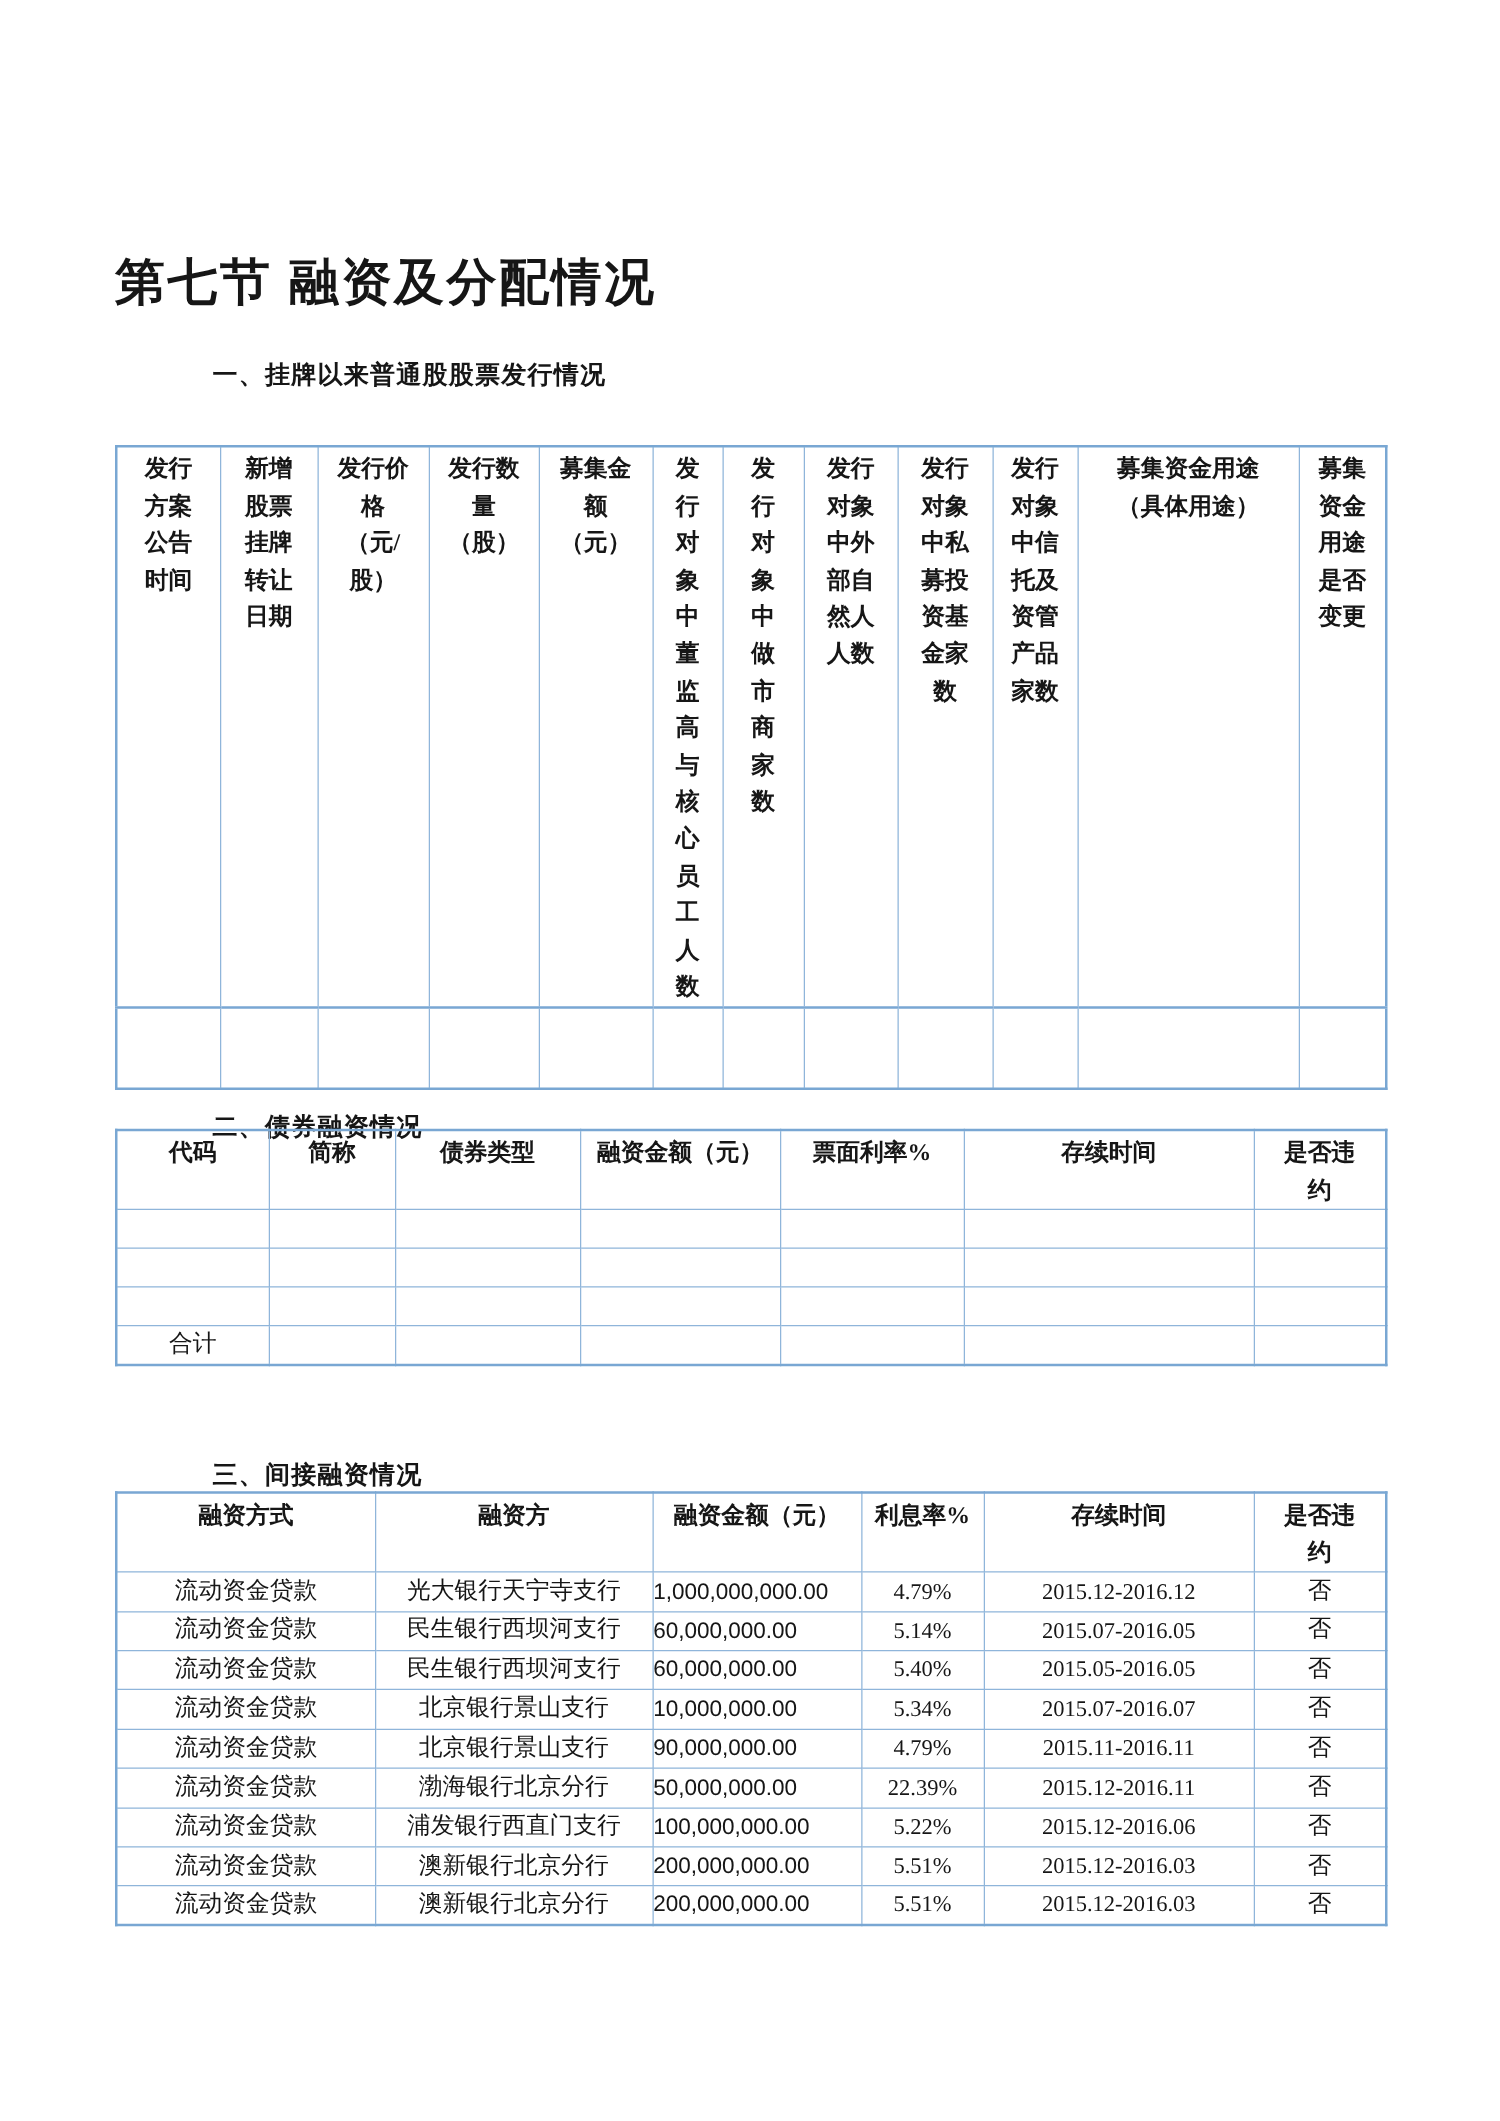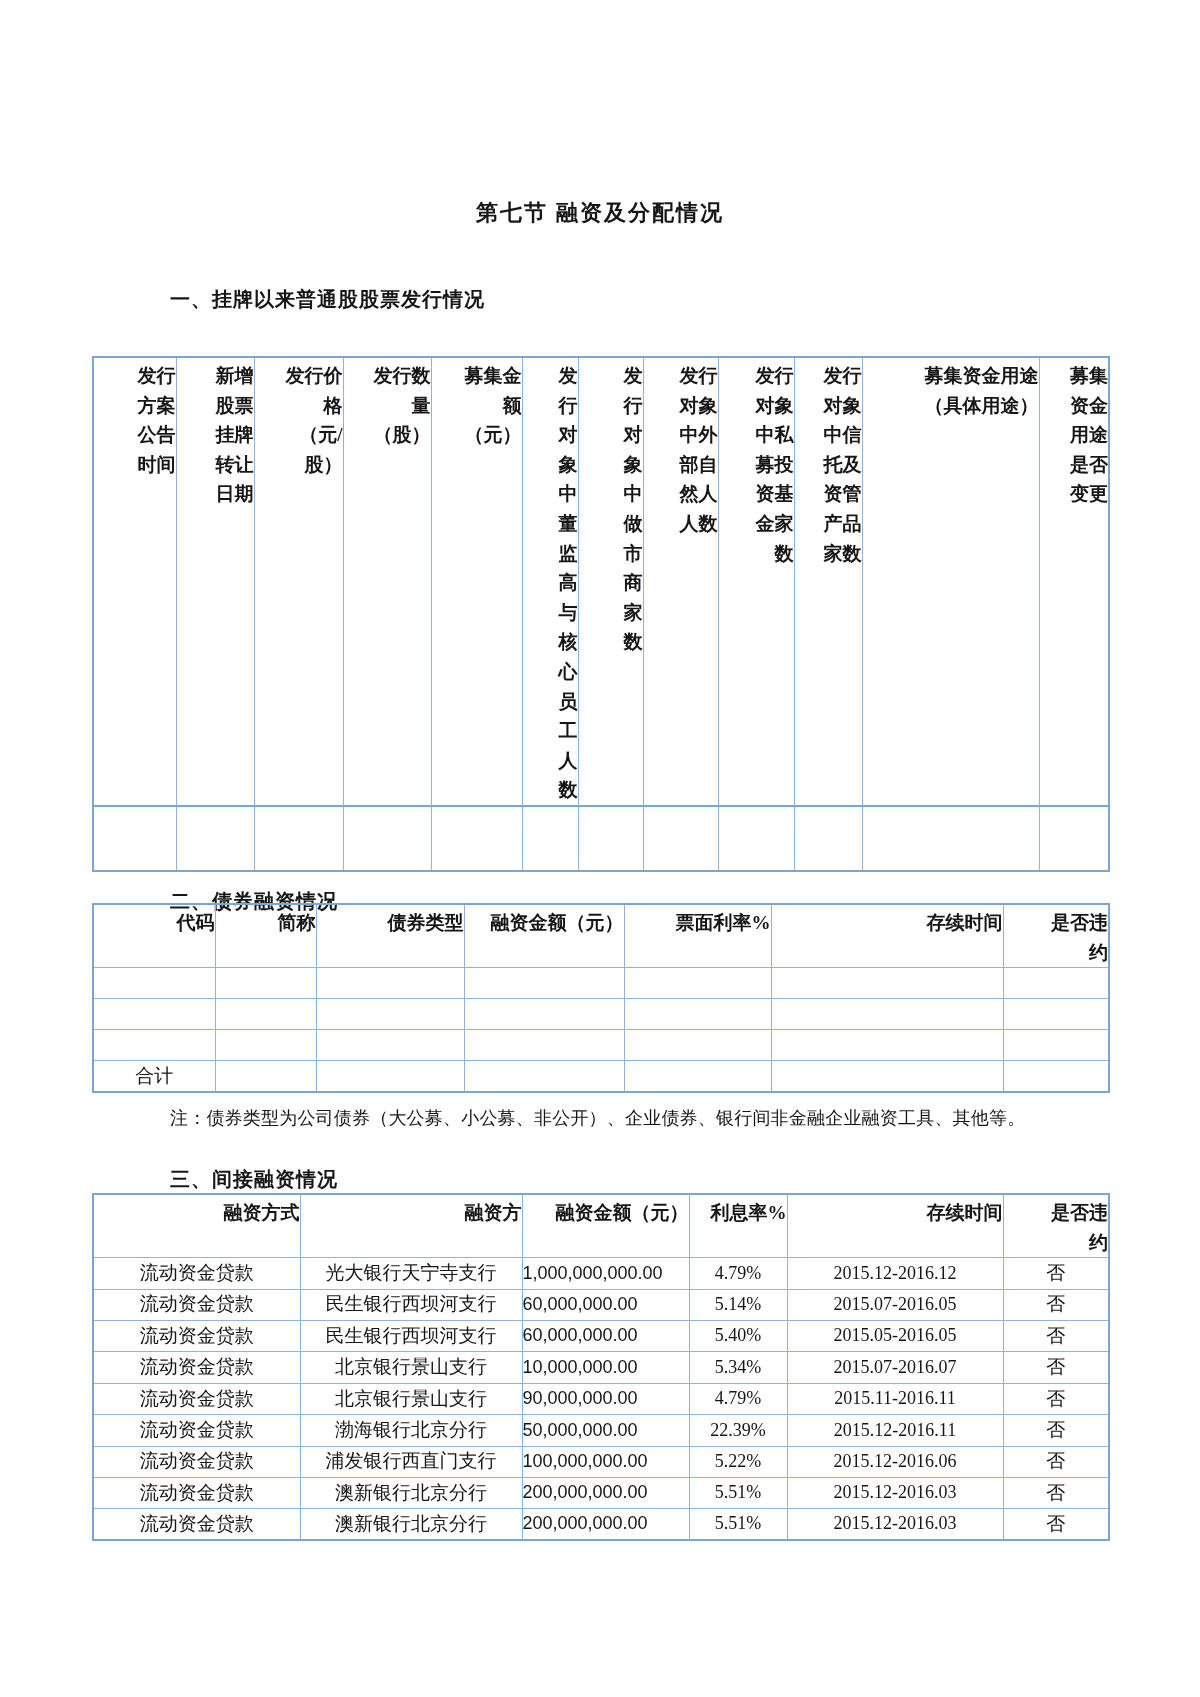--- a/index.html
+++ b/index.html
@@ -11,21 +11,21 @@
   html,body{background:#ffffff;}
   body{
     width:1200px;height:1697px;position:relative;overflow:hidden;
     font-family:"Liberation Serif","DejaVu Serif",serif;
     color:var(--ink);
   }
   .page{position:absolute;left:0;top:0;width:1200px;height:1697px;background:#fff;}
 
   .doc-title{
     position:absolute;left:92px;top:198px;width:1016px;
-    text-align:center;font-size:22px;font-weight:bold;letter-spacing:2px;
+    font-size:40px;font-weight:bold;letter-spacing:2px;
     font-family:"Liberation Sans","DejaVu Sans",sans-serif;
   }
   .sec-heading{
     position:absolute;left:170px;
     font-size:20px;font-weight:bold;letter-spacing:1px;
     font-family:"Liberation Sans","DejaVu Sans",sans-serif;
   }
   #h1{top:286px;}
   #h2{top:872px;margin-top:16px;}
   #h3{top:1166px;}
@@ -35,21 +35,21 @@
     border-collapse:collapse;table-layout:fixed;
     border:2px solid var(--bd-out);
   }
   th,td{
     border:1px solid var(--bd-in);
     overflow:hidden;
     font-size:19px;text-align:center;
   }
   th{
     vertical-align:top;font-weight:bold;
-    white-space:pre-line;line-height:29.6px;padding-top:3px;text-align:right;
+    white-space:pre-line;line-height:29.6px;padding-top:3px;
   }
   td{vertical-align:middle;line-height:1.2;}
 
   
   #table1{top:356px;}
   #table1 thead tr{height:448px;}
   #table1 thead th{border-bottom:2px solid var(--bd-out);}
   #table1 tbody tr{height:65px;}
 
   
@@ -257,21 +257,20 @@
         <td></td>
           <td></td>
         <td></td>
           <td></td>
         <td></td>
           <td></td>
       </tr>
     </tbody>
   </table>
 
-  <div class="note">注：债券类型为公司债券（大公募、小公募、非公开）、企业债券、银行间非金融企业融资工具、其他等。</div>
 
   <div id="h3" class="sec-heading">三、间接融资情况</div>
 
   <table id="table3">
     <colgroup>
       <col style="width:207px">
         <col style="width:222px">
         <col style="width:167px">
       <col style="width:98px">
         <col style="width:216px">

